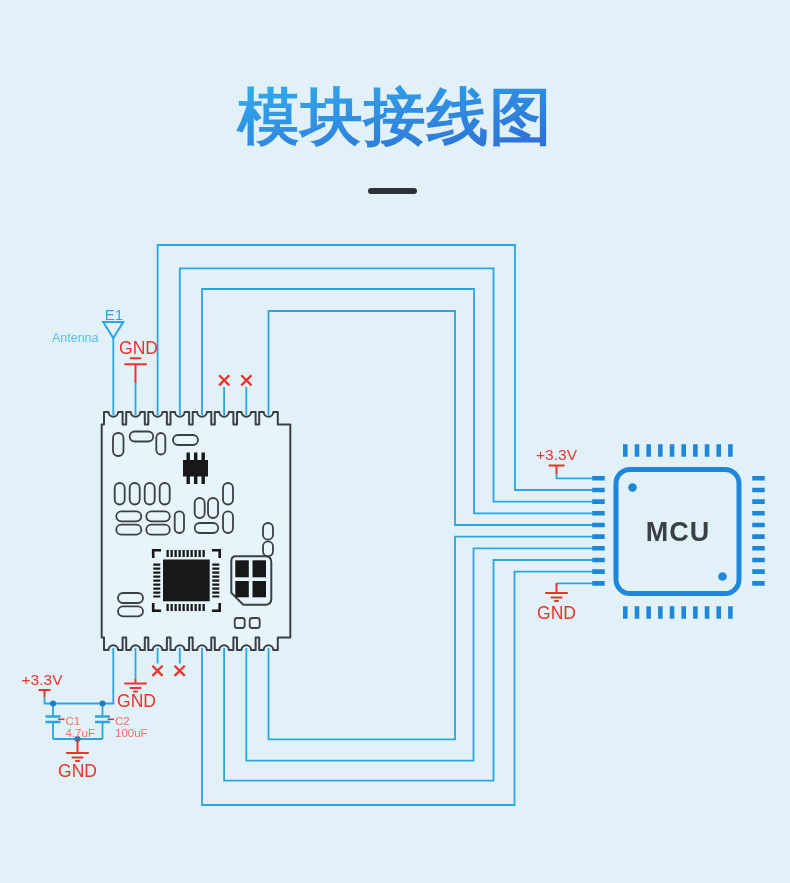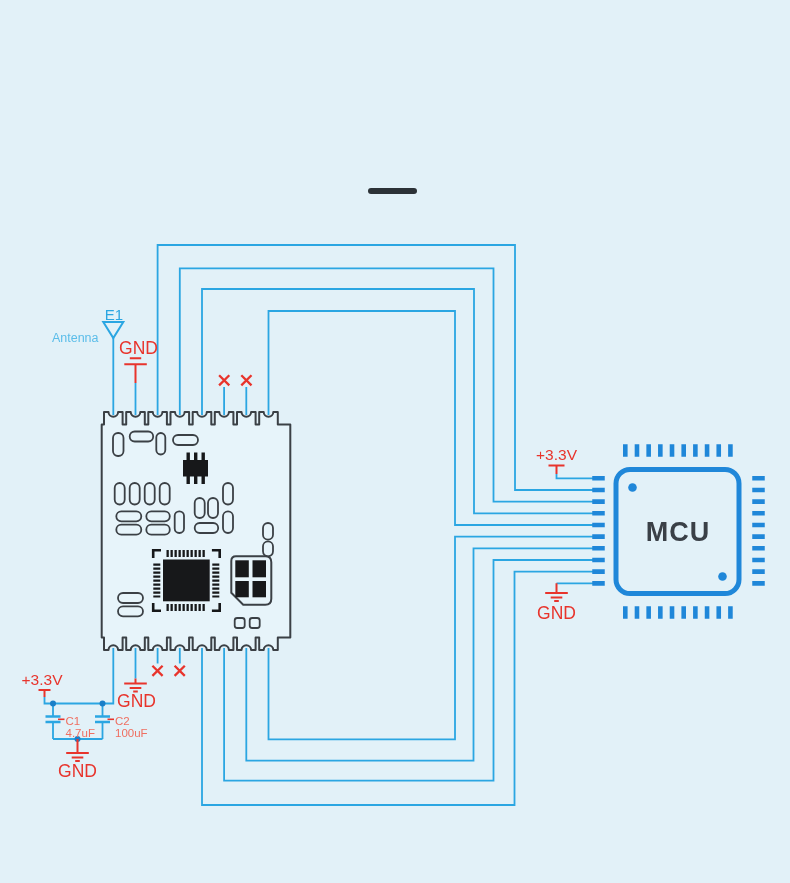--- a/index.html
+++ b/index.html
@@ -35,20 +35,21 @@
   .redline{stroke:#e8342c;stroke-width:2;fill:none;}
   .xmark{stroke:#e8342c;stroke-width:2.3;fill:none;}
   .mcu-stroke{stroke:#1f87d9;fill:none;}
   .comp{stroke:#3b4045;stroke-width:1.8;fill:none;}
 </style>
 </head>
 <body>
 
 <div class="page">
 
+  <h1 class="title">模块接线图</h1>
   <div class="title-dash"></div>
 
   <svg class="diagram" width="790" height="883" viewBox="0 0 790 883" xmlns="http://www.w3.org/2000/svg">
 
     <g>
 
       <path class="wire" d="M113.3 338 V415"></path>
 
       <path class="wire" d="M135.5 383 V415"></path>
 

